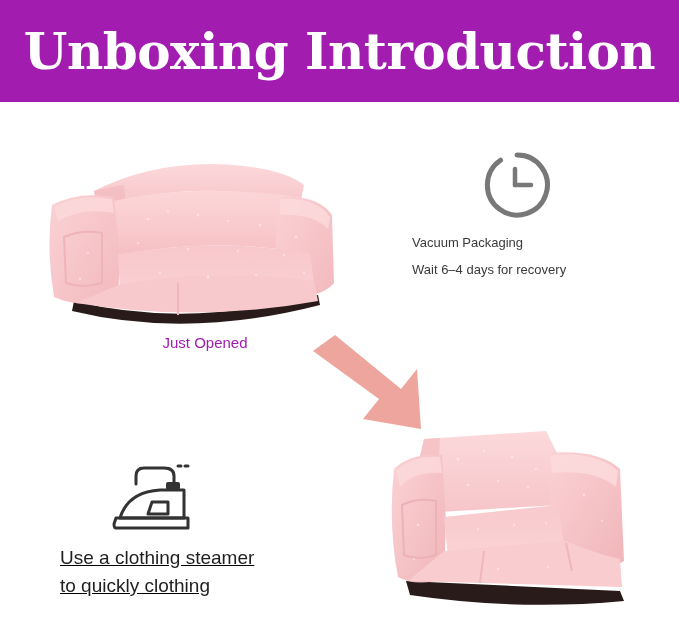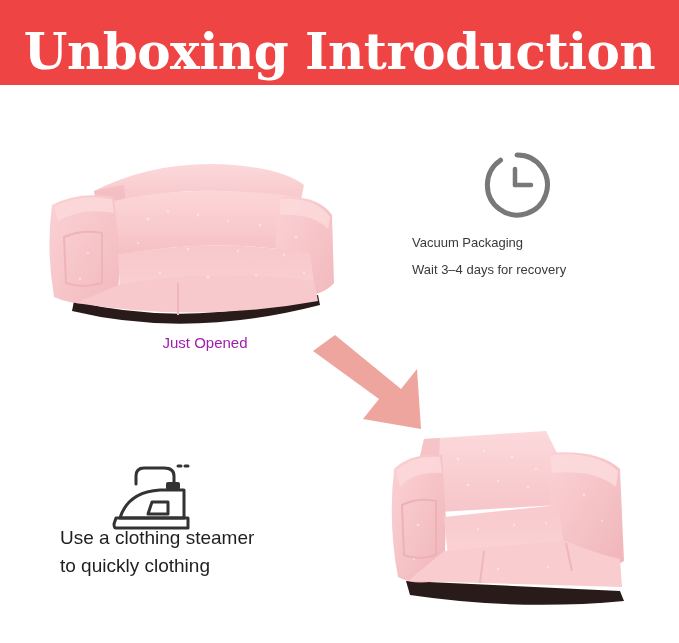--- a/index.html
+++ b/index.html
@@ -18,22 +18,22 @@
     background: #ffffff;
     overflow: hidden;
   }
 
   
   #header-banner {
     position: absolute;
     left: 0;
     top: 0;
     width: 679px;
-    height: 85px;
-    background: #ef4444;
+    height: 102px;
+    background: #a21caf;
   }
   #page-title {
     position: absolute;
     left: 0;
     top: 0;
     width: 679px;
     height: 103px;
     display: flex;
     align-items: center;
     justify-content: center;
@@ -97,21 +97,22 @@
 
   
   #vacuum-text-block {
     position: absolute;
     left: 412px;
     top: 229px;
   }
   #steamer-text-block {
     position: absolute;
     left: 60px;
-    top: 524px;
+    top: 544px;
+    text-decoration: underline;
   }
   #caption-just-opened {
     position: absolute;
     left: 110px;
     top: 334px;
     width: 190px;
   }
   #caption-after-3-days {
     position: absolute;
     left: 470px;
@@ -199,21 +200,21 @@
                A 30 30 0 1 1 23.5 13.2" fill="none" stroke="#787878" stroke-width="5" stroke-linecap="round"></path>
 
       <path d="M38 38 L 38 22" fill="none" stroke="#787878" stroke-width="4.5" stroke-linecap="round"></path>
 
       <path d="M38 38 L 54 38" fill="none" stroke="#787878" stroke-width="4.5" stroke-linecap="round"></path>
     </svg>
   </div>
 
   <div id="vacuum-text-block">
     <div class="info-text">Vacuum Packaging</div>
-    <div class="info-text">Wait 3–4 days for recovery</div>
+    <div class="info-text">Wait 6–4 days for recovery</div>
   </div>
 
   <div id="transition-arrow">
     <svg width="125" height="105" viewBox="0 0 125 105" xmlns="http://www.w3.org/2000/svg">
       <path d="M8 18 L 30 2 L 96 56 L 112 36 L 116 96 L 58 86 L 74 66 Z" fill="#eda59d"></path>
     </svg>
   </div>
 
   <div id="iron-icon-box">
     <svg width="96" height="80" viewBox="0 0 96 80" xmlns="http://www.w3.org/2000/svg">

